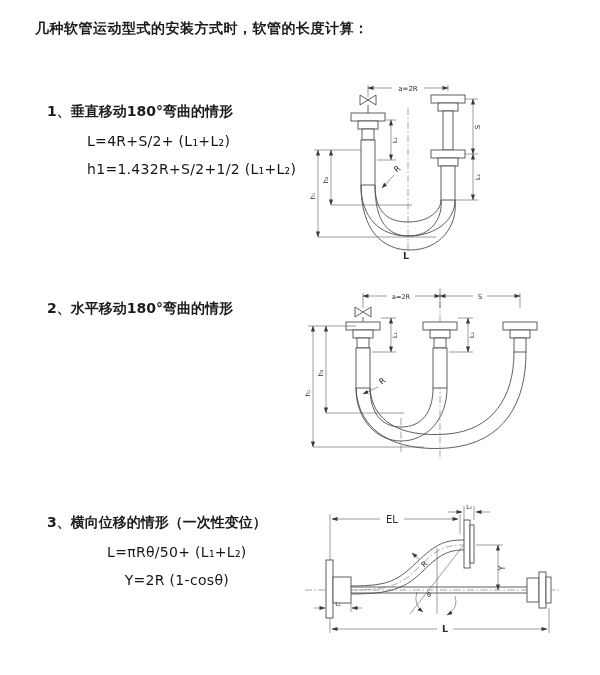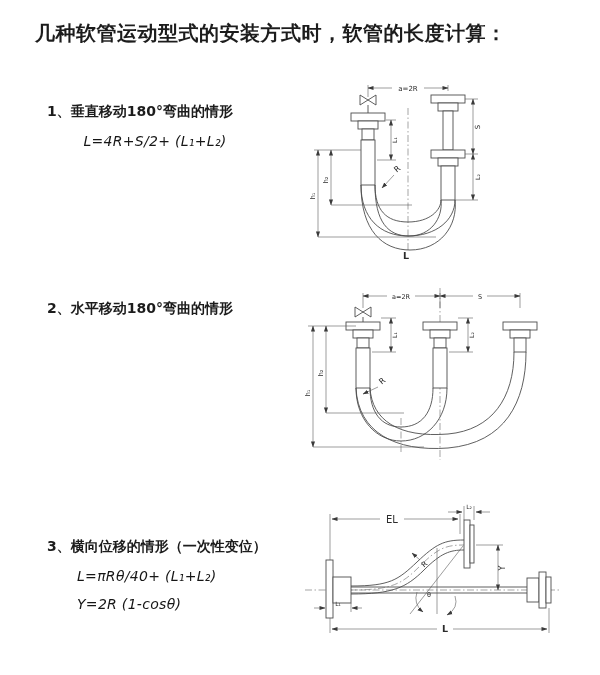--- a/index.html
+++ b/index.html
@@ -2,31 +2,31 @@
 <html><head>
 <meta charset="utf-8">
 <style>
   html,body{margin:0;padding:0;}
   #page{
     position:relative; width:600px; height:675px; background:#ffffff;
     font-family:"DejaVu Sans","Liberation Sans",sans-serif; color:#1c1c1c;
     overflow:hidden;
   }
   .title{
-    position:absolute; left:35px; top:20px; font-size:20px; font-weight:bold;
+    position:absolute; left:35px; top:20px; font-size:14px; font-weight:bold;
     letter-spacing:0.5px; white-space:nowrap;
   }
   .section{ position:absolute; left:47px; }
   .section .heading{ font-size:14px; font-weight:bold; white-space:nowrap; }
-  .section .formulas{ margin-top:6px; margin-left:30px;font-style:italic; }
+  .section .formulas{ margin-top:6px; margin-left:40px; }
   .section .formula{
     font-size:14px; line-height:28px; white-space:nowrap; color:#161616;
     letter-spacing:0.3px;
   }
-  #sec1{ top:103px;text-align:center; } #sec2{ top:300px;text-align:right; } #sec3{ top:538px; }
+  #sec1{ top:103px; } #sec2{ top:300px;text-align:right; } #sec3{ top:514px;text-align:center; }
   .diag{ position:absolute; }
   #diag1{ left:300px; top:65px; }
   #diag2{ left:300px; top:280px; }
   #diag3{ left:300px; top:500px; }
   svg text{ fill:#2b2b2b; font-family:"DejaVu Sans","Liberation Sans",sans-serif; }
   .draw{ stroke:#4d4d4d; stroke-width:0.9; fill:none; }
   .thin{ stroke:#5a5a5a; stroke-width:0.6; fill:none; }
   .cl{ stroke:#6a6a6a; stroke-width:0.6; fill:none; stroke-dasharray:7 2.5 1.5 2.5; }
   .fitting rect{ stroke:#4d4d4d; stroke-width:0.9; fill:#ffffff; }
   .braid{ stroke:#4d4d4d; stroke-width:0.9; fill:url(#hatch); }
@@ -47,31 +47,32 @@
       </marker>
     </defs>
   </svg>
 
   <div class="title">几种软管运动型式的安装方式时，软管的长度计算：</div>
 
   <div class="section" id="sec1">
     <div class="heading">1、垂直移动180°弯曲的情形</div>
     <div class="formulas">
       <div class="formula">L=4R+S/2+ (L₁+L₂)</div>
+      <div class="formula">h1=1.432R+S/2+1/2 (L₁+L₂)</div>
     </div>
   </div>
 
   <div class="section" id="sec2">
     <div class="heading">2、水平移动180°弯曲的情形</div>
   </div>
 
   <div class="section" id="sec3">
     <div class="heading">3、横向位移的情形（一次性变位）</div>
     <div class="formulas">
-      <div class="formula">L=πRθ/40+ (L₁+L₂)</div>
+      <div class="formula">L=πRθ/50+ (L₁+L₂)</div>
       <div class="formula">Y=2R (1-cosθ)</div>
     </div>
   </div>
 
   <svg id="diag1" class="diag" width="295" height="200" viewBox="300 65 295 200">
 
     <path class="cl" d="M408,108 V250"></path>
 
     <g class="draw">
       <path d="M361,185 C361,218 380,236 408,236 C436,236 455,220 455,200"></path>

